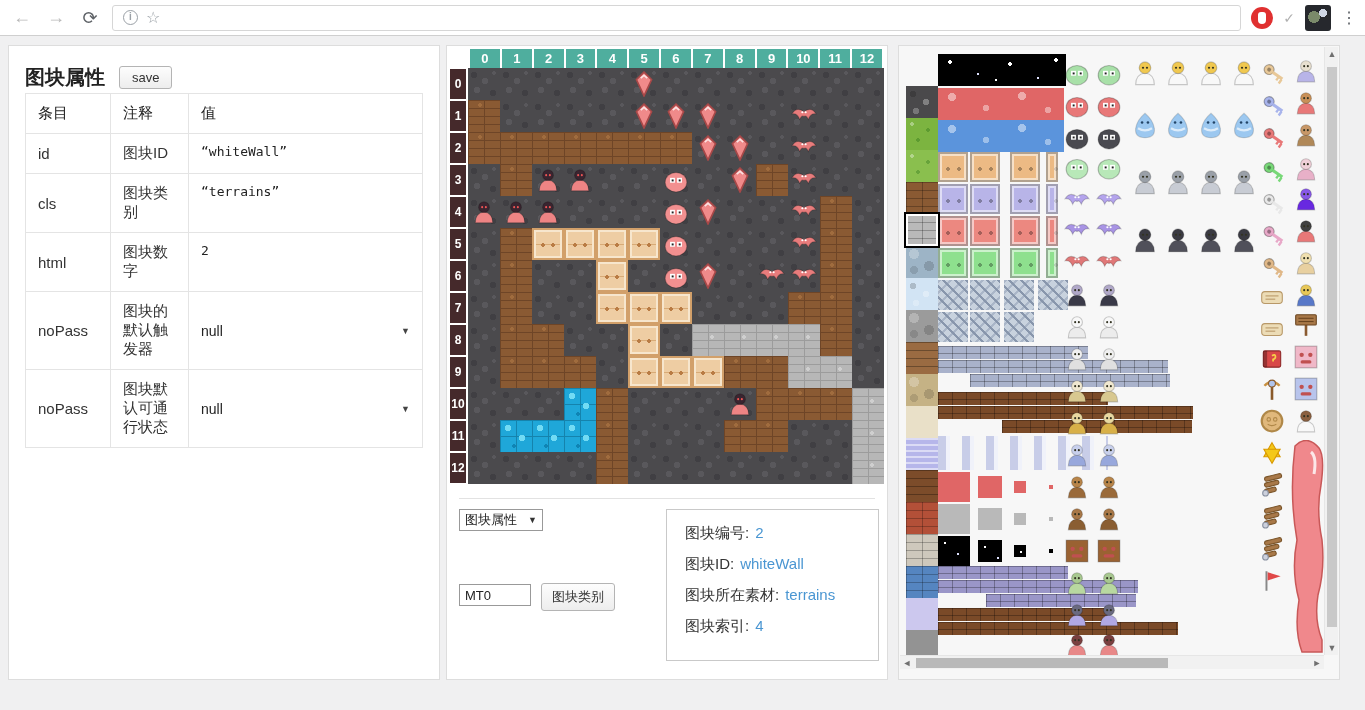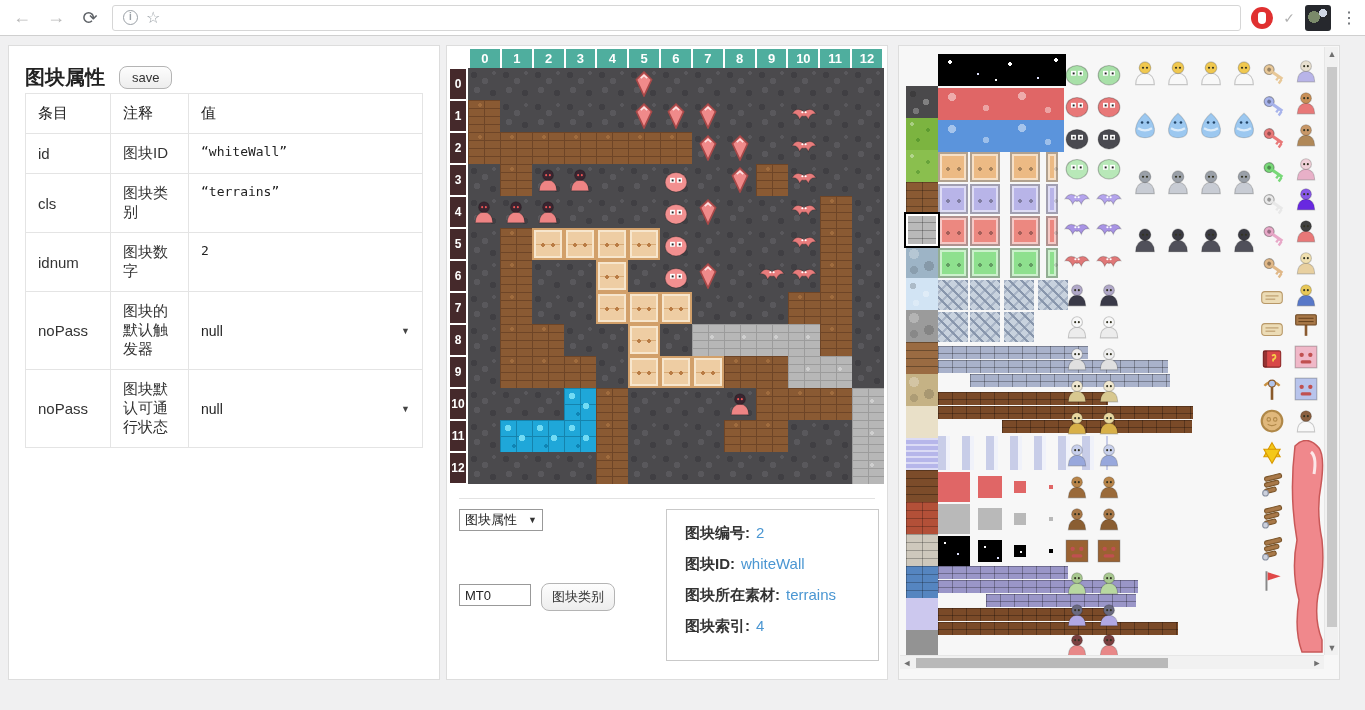--- a/index.html
+++ b/index.html
@@ -29,21 +29,21 @@
   
   .panel { position:absolute; top:45px; height:635px; background:#fff; border:1px solid #ddd; }
   #left-panel   { left:8px;   width:432px; padding:18px 16px; }
   #middle-panel { left:446px; width:442px; padding:3px; }
   #right-panel  { left:898px; width:442px; background:#f7f7f7; overflow:hidden; }
 
   
   .title-row { display:flex; align-items:center; gap:14px; }
   .page-title { font-size:20px; font-weight:bold; color:#222; }
   .btn { font-size:13px; color:#333; background:linear-gradient(#fdfdfd,#ededed);
-         border:1px solid #b4b4b4; border-radius:8px; padding:3px 12px;text-align:right; }
+         border:1px solid #b4b4b4; border-radius:3px; padding:3px 12px;text-align:right; }
   table.props { width:100%; border-collapse:collapse; margin-top:2px; font-size:15px; color:#333; }
   table.props th, table.props td { border:1px solid #e4e4e4; padding:10px 12px; text-align:left; font-weight:normal; }
   table.props th { color:#222; }
   td.col-key { width:85px; }
   td.col-comment, th.col-comment { width:78px; }
   td.val { font-family:"DejaVu Sans Mono",monospace; font-size:13px; vertical-align:top; padding-top:8px; color:#222; }
   .cellselect { display:flex; align-items:center; justify-content:space-between; width:100%; font-size:14px; color:#222; }
   .cellselect .arr { font-size:9px; color:#444; }
 
   
@@ -89,21 +89,21 @@
   .uisel { position:absolute; height:22px; background:#fff; border:1px solid #999;
            display:flex; align-items:center; justify-content:space-between;
            font-size:13px; color:#222; padding:0 5px; }
   .uisel .arr { font-size:9px; color:#333; margin-left:6px; }
   #mode-select { left:12px; top:463px; width:84px; }
   #floor-select { left:12px; top:538px; width:72px;gap:48px; }
   #save-map-btn { position:absolute; left:94px; top:537px; font-size:13px; padding:4px 10px; }
   .tile-info { position:absolute; left:219px; top:463px; width:213px; height:152px;
                border:1px solid #c9c9c9; padding:14px 18px; }
   .tile-info .row { display:flex; gap:6px; margin-bottom:12px; font-size:15px; }
-  .tile-info .lbl { color:#333;font-weight:bold; }
+  .tile-info .lbl { color:#333; }
   .tile-info .val { color:#4a96d2; }
 
   
   .pb { position:absolute; }
   .ltile { position:absolute; left:7px; width:32px; height:32px; }
   .ltile.selected { outline:2px solid #000; box-shadow:inset 0 0 0 2px #fff; z-index:3; }
   .p-dots  { background-image:radial-gradient(circle 3px at 7px 8px,rgba(0,0,0,.18) 99%,transparent),
                               radial-gradient(circle 3px at 20px 16px,rgba(255,255,255,.3) 99%,transparent),
                               radial-gradient(circle 3px at 10px 25px,rgba(255,255,255,.25) 99%,transparent); }
   .p-grass { background-image:radial-gradient(circle 2px at 6px 6px,rgba(255,255,255,.35) 99%,transparent),
@@ -186,21 +186,21 @@
           <td class="col-key">id</td>
           <td class="col-comment">图块ID</td>
           <td class="val">“whiteWall”</td>
         </tr>
         <tr>
           <td class="col-key">cls</td>
           <td class="col-comment">图块类别</td>
           <td class="val">“terrains”</td>
         </tr>
         <tr>
-          <td class="col-key">idnum</td>
+          <td class="col-key">html</td>
           <td class="col-comment">图块数字</td>
           <td class="val">2</td>
         </tr>
         <tr>
           <td class="col-key">noPass</td>
           <td class="col-comment">图块的默认触发器</td>
           <td>
             <div class="cellselect">
               <span>null</span>
               <span class="arr">▼</span>

